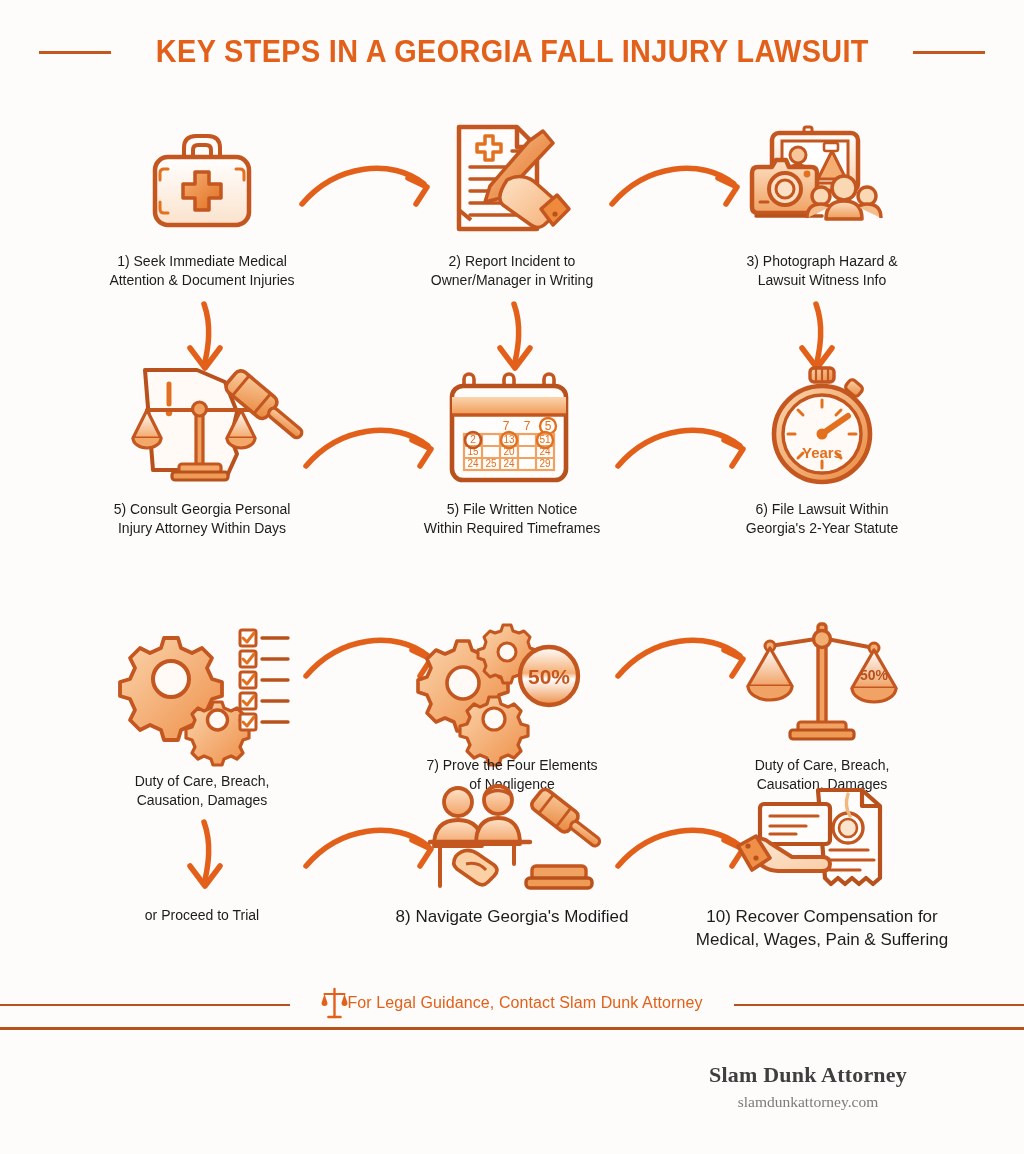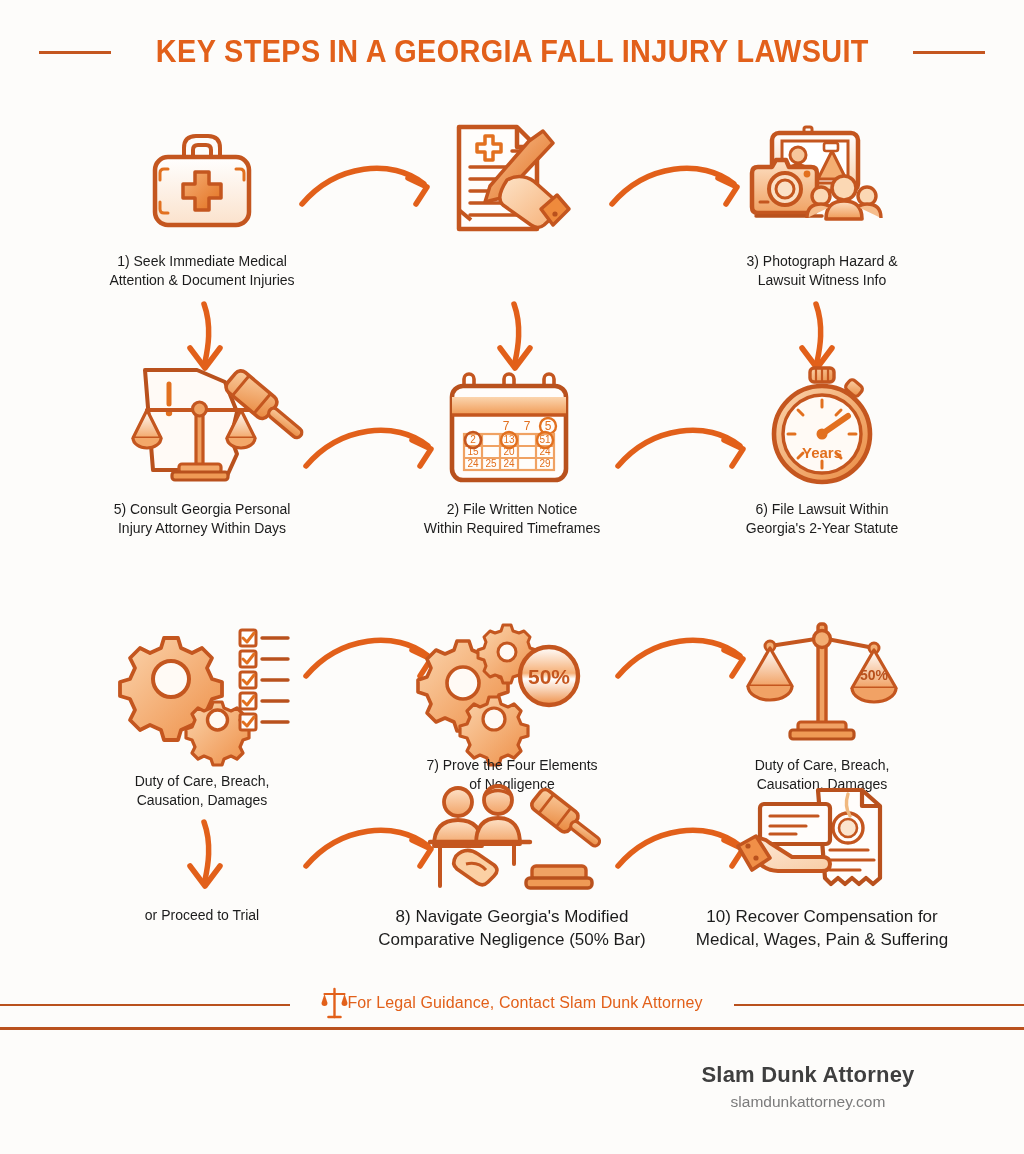--- a/index.html
+++ b/index.html
@@ -62,21 +62,21 @@
   .f-line{position:absolute;height:2px;background:#b9511d;top:36px;}
   .f-line.l{left:0;width:290px;}
   .f-line.r{right:0;width:290px;}
   .f-center{
     position:absolute;left:50%;transform:translateX(-50%);top:18px;
     display:flex;align-items:center;white-space:nowrap;
   }
   .f-text{color:#e2601a;font-size:16px;letter-spacing:.1px;}
   .f-bottomrule{position:absolute;left:0;top:1027px;width:1024px;height:3px;background:#b9511d;}
 
-  .brand{position:absolute;right:66px;top:1062px;text-align:center;width:300px;}
+  .brand{position:absolute;right:66px;top:1062px;text-align:center;width:300px;font-family:Liberation Serif, serif;}
   .brand-name{font-size:22px;font-weight:bold;color:#3f3f3f;letter-spacing:.2px;}
   .brand-url{font-size:15.5px;color:#7b7b7b;margin-top:5px;}
 
   svg{display:block;overflow:visible;}
 </style>
 </head>
 <body>
 
 <div class="canvas">
 
@@ -198,20 +198,24 @@
             <path d="M33 74 h48"></path>
               <path d="M33 86 h42"></path>
               <path d="M33 98 h56"></path>
           </g>
           <path d="M22 93 l12 10" fill="none" stroke="#c4561f" stroke-width="4"></path>
           <path d="M92 24 l14 -10 l10 12 l-52 55 l-16 4 l5 -16 z" fill="url(#g-pen)" stroke="#c4561f" stroke-width="3.5" stroke-linejoin="round"></path>
           <path d="M70 63 c10 -6 22 -4 30 4 l18 16 q8 7 1 14 l-12 11 q-6 5 -13 0 l-28 -20 q-8 -7 4 -25 z" fill="url(#g-skin)" stroke="#c4561f" stroke-width="3.5" stroke-linejoin="round"></path>
           <path d="M104 92 l16 -14 l12 14 l-16 16 z" fill="#ef8a3c" stroke="#c4561f" stroke-width="3.5" stroke-linejoin="round"></path>
           <circle cx="118" cy="97" r="2.6" fill="#b9511d"></circle>
         </svg>
+      </div>
+      <div class="caption">
+        <div>2) Report Incident to</div>
+        <div>Owner/Manager in Writing</div>
       </div>
     </div>
 
     <div class="cell r1 c3">
       <div class="icon-wrap">
         <svg width="160" height="125" viewBox="0 0 160 125">
           <defs>
             <linearGradient id="g-pic" x1="0" y1="0" x2="0" y2="1">
               <stop offset="0" stop-color="#fff"></stop>
                 <stop offset="1" stop-color="#f8cda5"></stop>
@@ -327,21 +331,21 @@
               <text x="49" y="103">25</text>
               <text x="67" y="103">24</text>
               <text x="103" y="103">29</text>
           </g>
           <circle cx="31" cy="76" r="8" fill="none" stroke="#c4561f" stroke-width="2.6"></circle>
           <circle cx="67" cy="76" r="8" fill="none" stroke="#e2701f" stroke-width="2.4"></circle>
           <circle cx="103" cy="76" r="8" fill="none" stroke="#e2701f" stroke-width="2.4"></circle>
         </svg>
       </div>
       <div class="caption">
-        <div>2) File Written Notice</div>
+        <div>5) File Written Notice</div>
         <div>Within Required Timeframes</div>
       </div>
     </div>
 
     <div class="cell r2 c3">
       <div class="icon-wrap">
         <svg width="136" height="128" viewBox="0 0 136 128">
           <defs>
             <linearGradient id="g-watch" x1="0" y1="0" x2="1" y2="1">
               <stop offset="0" stop-color="#fbd5ae"></stop>
@@ -524,21 +528,20 @@
             <rect x="106" y="14" width="46" height="24" rx="6" fill="url(#g-gav2)" stroke="#c4561f" stroke-width="3.6"></rect>
             <path d="M118 14 v24 M140 14 v24" stroke="#c4561f" stroke-width="2.8"></path>
             <rect x="150" y="21" width="34" height="9" rx="4.5" fill="url(#g-gav2)" stroke="#c4561f" stroke-width="3.2"></rect>
           </g>
           <rect x="110" y="82" width="54" height="14" rx="4" fill="#f0a263" stroke="#c4561f" stroke-width="3.4"></rect>
           <rect x="104" y="94" width="66" height="10" rx="4" fill="#ef9a55" stroke="#b9511d" stroke-width="3.4"></rect>
         </svg>
       </div>
       <div class="caption tight">
         <div>8) Navigate Georgia's Modified</div>
-        <div>Comparative Negligence (50% Bar)</div>
       </div>
     </div>
 
     <div class="cell r4 c3">
       <div class="icon-wrap">
         <svg width="180" height="112" viewBox="0 0 180 112">
           <defs>
             <linearGradient id="g-hand2" x1="0" y1="0" x2="1" y2="1">
               <stop offset="0" stop-color="#fdeada"></stop>
                 <stop offset="1" stop-color="#f8cda5"></stop>

